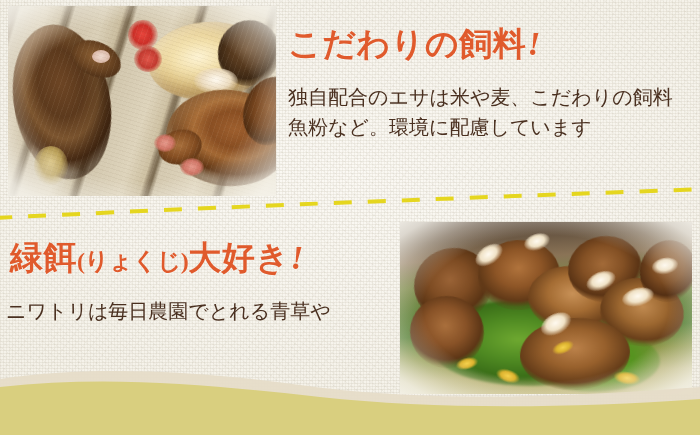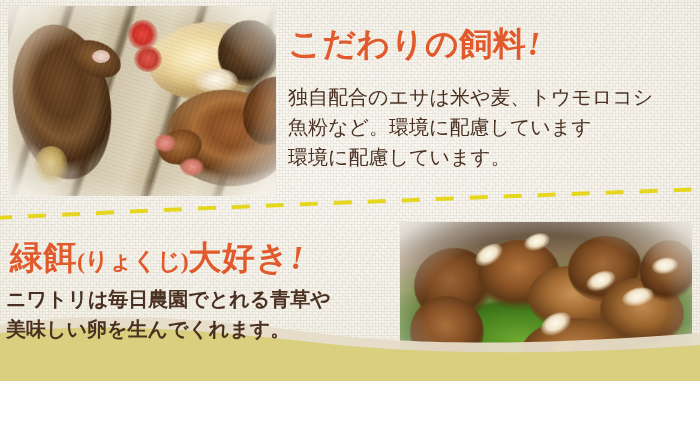--- a/index.html
+++ b/index.html
@@ -7,21 +7,21 @@
     padding: 0;
     background: #ffffff;
   }
   body {
     font-family: "Liberation Serif", "DejaVu Serif", serif;
   }
 
   #poster {
     position: relative;
     width: 700px;
-    height: 381px;
+    height: 435px;
     overflow: hidden;
     background: #f3f0e9;
   }
 
   
   .bg-base {
     position: absolute;
     inset: 0;
     background:
       radial-gradient(ellipse 120% 90% at 50% 40%, #fbf9f4 0%, #f4f1e8 70%, #ebe7da 100%);
@@ -277,21 +277,21 @@
     font-size: 20px;
     line-height: 30px;
     white-space: nowrap;
     font-family: "Liberation Serif", "DejaVu Serif", serif;
   }
   .body-text .line { display: block; }
 
   #heading-feed   { left: 288px; top: 22px; }
   #body-feed      { left: 288px; top: 82px; }
   #heading-green  { left: 10px;  top: 236px; }
-  #body-green     { left: 6px;   top: 284px; font-weight: bold; }
+  #body-green     { left: 6px;   top: 296px; }
 </style>
 </head>
 <body>
 
 <div id="poster">
 
   <div class="bg-base"></div>
   <div class="bg-linen"></div>
   <div class="bg-noise"></div>
 
@@ -348,25 +348,23 @@
   </svg>
 
   <svg id="waves" viewBox="0 0 700 110" preserveAspectRatio="none">
     <path d="M0 54 C 90 40, 200 46, 300 60 C 400 74, 520 76, 700 62 L700 110 L0 110 Z" fill="#e6dcc8" opacity="0.95"></path>
     <path d="M0 62 C 110 50, 210 60, 320 72 C 430 84, 560 84, 700 74 L700 110 L0 110 Z" fill="#d9cf7f"></path>
   </svg>
 
   <div class="heading" id="heading-feed"><span>こだわりの飼料</span><span class="bang">!</span></div>
 
   <div class="body-text" id="body-feed">
-    <span class="line">独自配合のエサは米や麦、トウモロコシ</span>
+    <span class="line">独自配合のエサは米や麦、こだわりの飼料</span>
     <span class="line">魚粉など。環境に配慮しています</span>
-    <span class="line">環境に配慮しています。</span>
   </div>
 
   <div class="heading" id="heading-green"><span>緑餌</span><span class="ruby">(りょくじ)</span><span>大好き</span><span class="bang">!</span></div>
 
   <div class="body-text" id="body-green">
     <span class="line">ニワトリは毎日農園でとれる青草や</span>
-    <span class="line">美味しい卵を生んでくれます。</span>
   </div>
 
 </div>
 
 </body></html>

